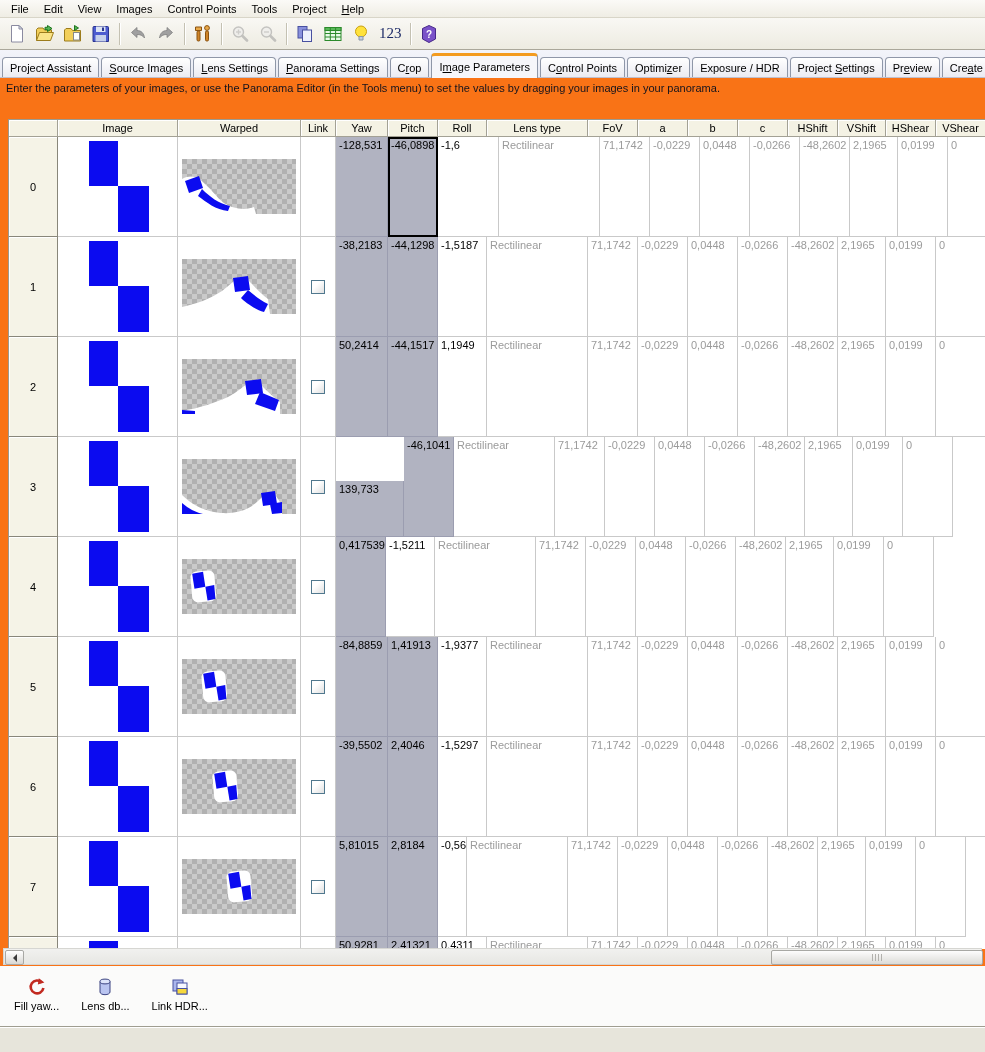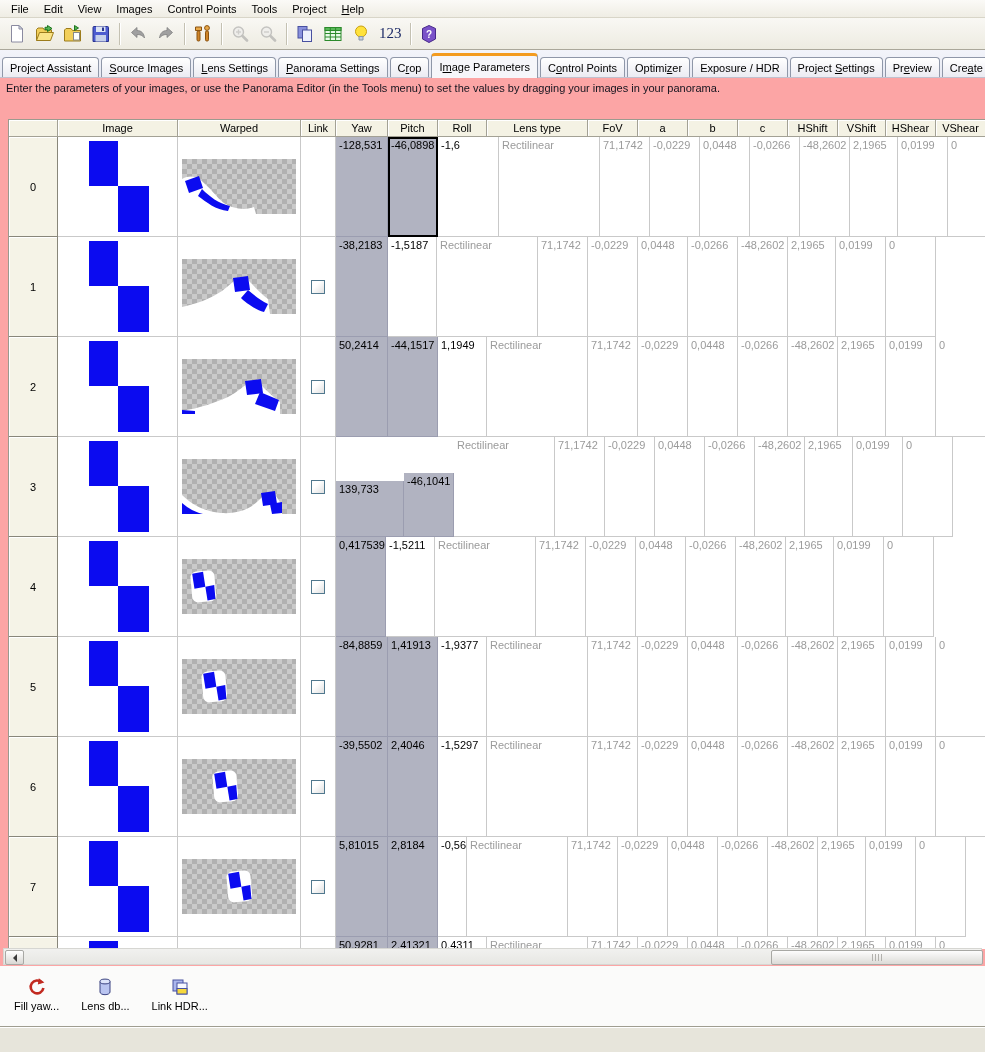--- a/index.html
+++ b/index.html
@@ -27,21 +27,21 @@
   
   #tabband{position:absolute;top:50px;left:0;right:0;height:27px;
     background:linear-gradient(#f3f4fa,#e7e9f3);display:flex;align-items:flex-end;
     padding-left:2px;border-bottom:1px solid #c0c0ce;box-sizing:content-box;}
   .tab{height:20px;box-sizing:border-box;display:flex;align-items:center;padding:0 7px;
     background:linear-gradient(#ffffff,#ebebf2);border:1px solid #8f97a8;border-bottom:none;
     border-radius:4px 4px 0 0;margin-right:2px;font-size:11px;white-space:nowrap;position:relative;color:#000;}
   .tab.active{height:25px;background:#f6f6fa;border-top:3px solid #f39b1f;margin-bottom:-1px;z-index:3;}
 
   
-  #content{position:absolute;top:78px;left:0;right:0;bottom:0;background:#fca5a5;}
+  #content{position:absolute;top:78px;left:0;right:0;bottom:0;background:#f97316;}
   #desc{position:absolute;top:4px;left:6px;font-size:11px;color:#14141e;white-space:nowrap;}
 
   
   #grid{position:absolute;left:8px;top:41px;width:977px;height:829px;background:#fff;
     overflow:hidden;border-top:1px solid #9c9a8e;border-left:1px solid #9c9a8e;}
   .ghead{display:flex;height:17px;}
   .hc{box-sizing:border-box;flex:none;background:#f4f2e4;border-right:1px solid #a3a195;
     border-bottom:1px solid #a3a195;box-shadow:inset 1px 1px 0 #fff;font-size:11px;
     display:flex;align-items:center;justify-content:center;color:#000;overflow:hidden;}
   .grow{display:flex;height:100px;}
@@ -338,20 +338,21 @@
               <path d="M51 19 L66 17 L68 31 L53 33 Z" fill="#0b0bf0"></path>
               <path d="M66 31 C72 36,78 41,86 45 L82 53 C72 50,63 43,59 39 Z" fill="#0b0bf0"></path>
             </svg></span>
         </div>
         <div class="c nopad" style="width: 35px;">
           <span class="linkwrap">
             <span class="cb"></span>
           </span>
         </div>
         <div class="c sel" style="width: 52px;">-38,2183</div>
+        <div class="c sel" style="width: 50px;">-44,1298</div>
         <div class="c" style="width: 49px;">-1,5187</div>
         <div class="c gray" style="width: 101px;">Rectilinear</div>
         <div class="c gray" style="width: 50px;">71,1742</div>
         <div class="c gray" style="width: 50px;">-0,0229</div>
         <div class="c gray" style="width: 50px;">0,0448</div>
         <div class="c gray" style="width: 50px;">-0,0266</div>
         <div class="c gray" style="width: 50px;">-48,2602</div>
         <div class="c gray" style="width: 48px;">2,1965</div>
         <div class="c gray" style="width: 50px;">0,0199</div>
         <div class="c gray" style="width: 50px;">0</div>
@@ -423,21 +424,21 @@
               <path d="M79 34 L93 32 L95 45 L81 47 Z" fill="#0b0bf0"></path>
               <path d="M88 45 L100 43 L100 54 L90 55 Z" fill="#0b0bf0"></path>
             </svg></span>
         </div>
         <div class="c nopad" style="width: 35px;">
           <span class="linkwrap">
             <span class="cb"></span>
           </span>
         </div>
         <div class="c sel" style="width: 68px; margin-top: 44px;">139,733</div>
-        <div class="c sel" style="width: 50px; margin-top: 36px;">-46,1041</div>
+        <div class="c sel" style="width: 50px;">-46,1041</div>
         <div class="c gray" style="width: 101px;">Rectilinear</div>
         <div class="c gray" style="width: 50px;">71,1742</div>
         <div class="c gray" style="width: 50px;">-0,0229</div>
         <div class="c gray" style="width: 50px;">0,0448</div>
         <div class="c gray" style="width: 50px;">-0,0266</div>
         <div class="c gray" style="width: 50px;">-48,2602</div>
         <div class="c gray" style="width: 48px;">2,1965</div>
         <div class="c gray" style="width: 50px;">0,0199</div>
         <div class="c gray" style="width: 50px;">0</div>
       </div>

